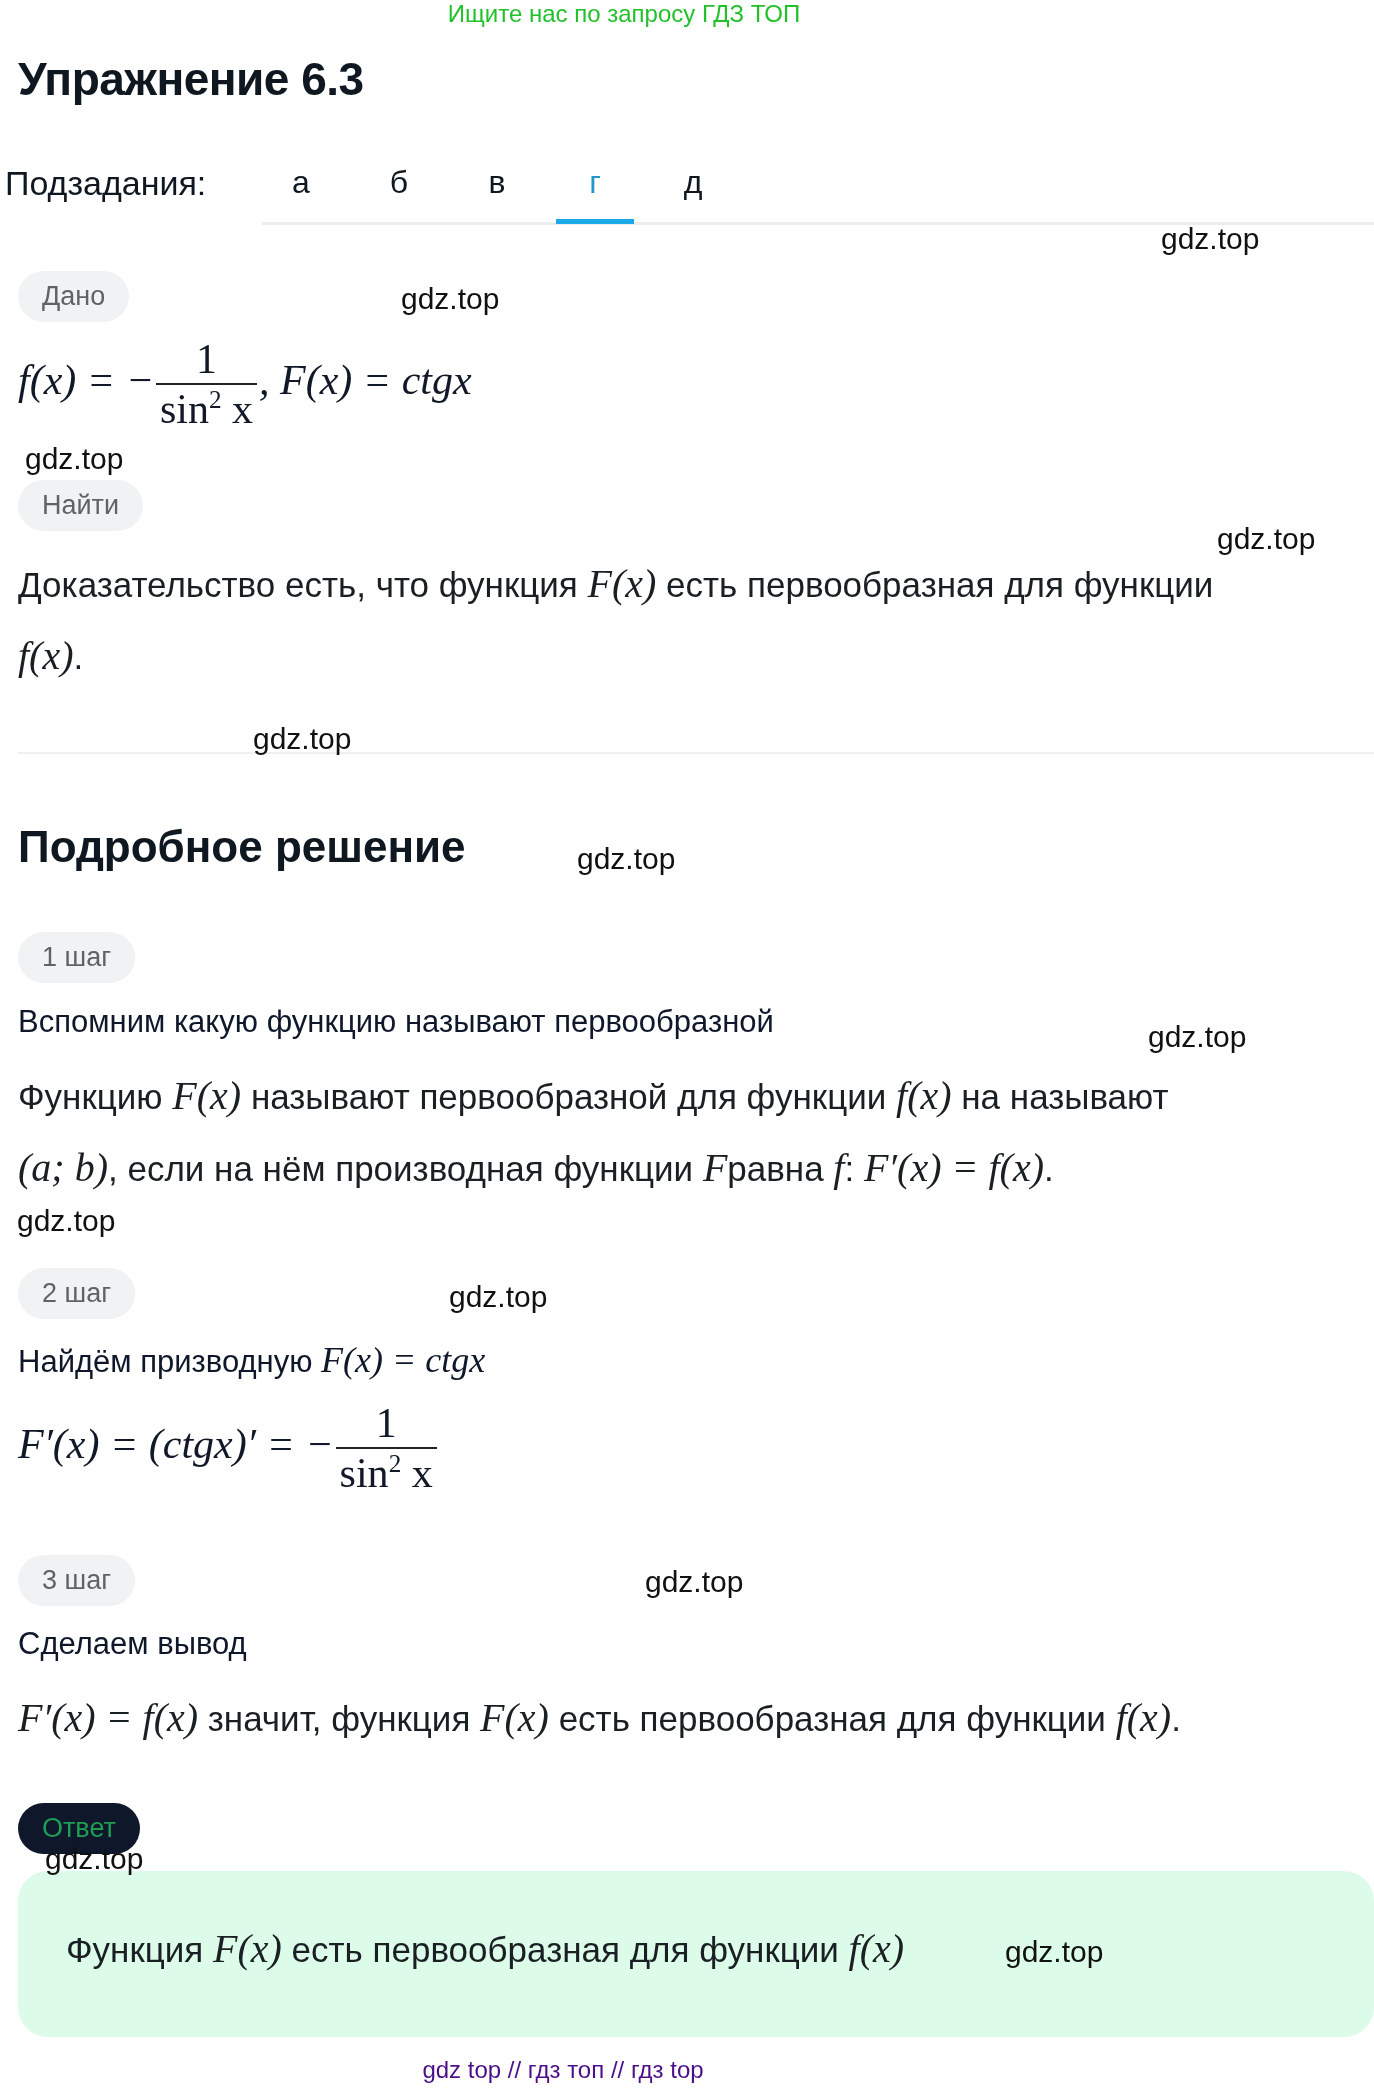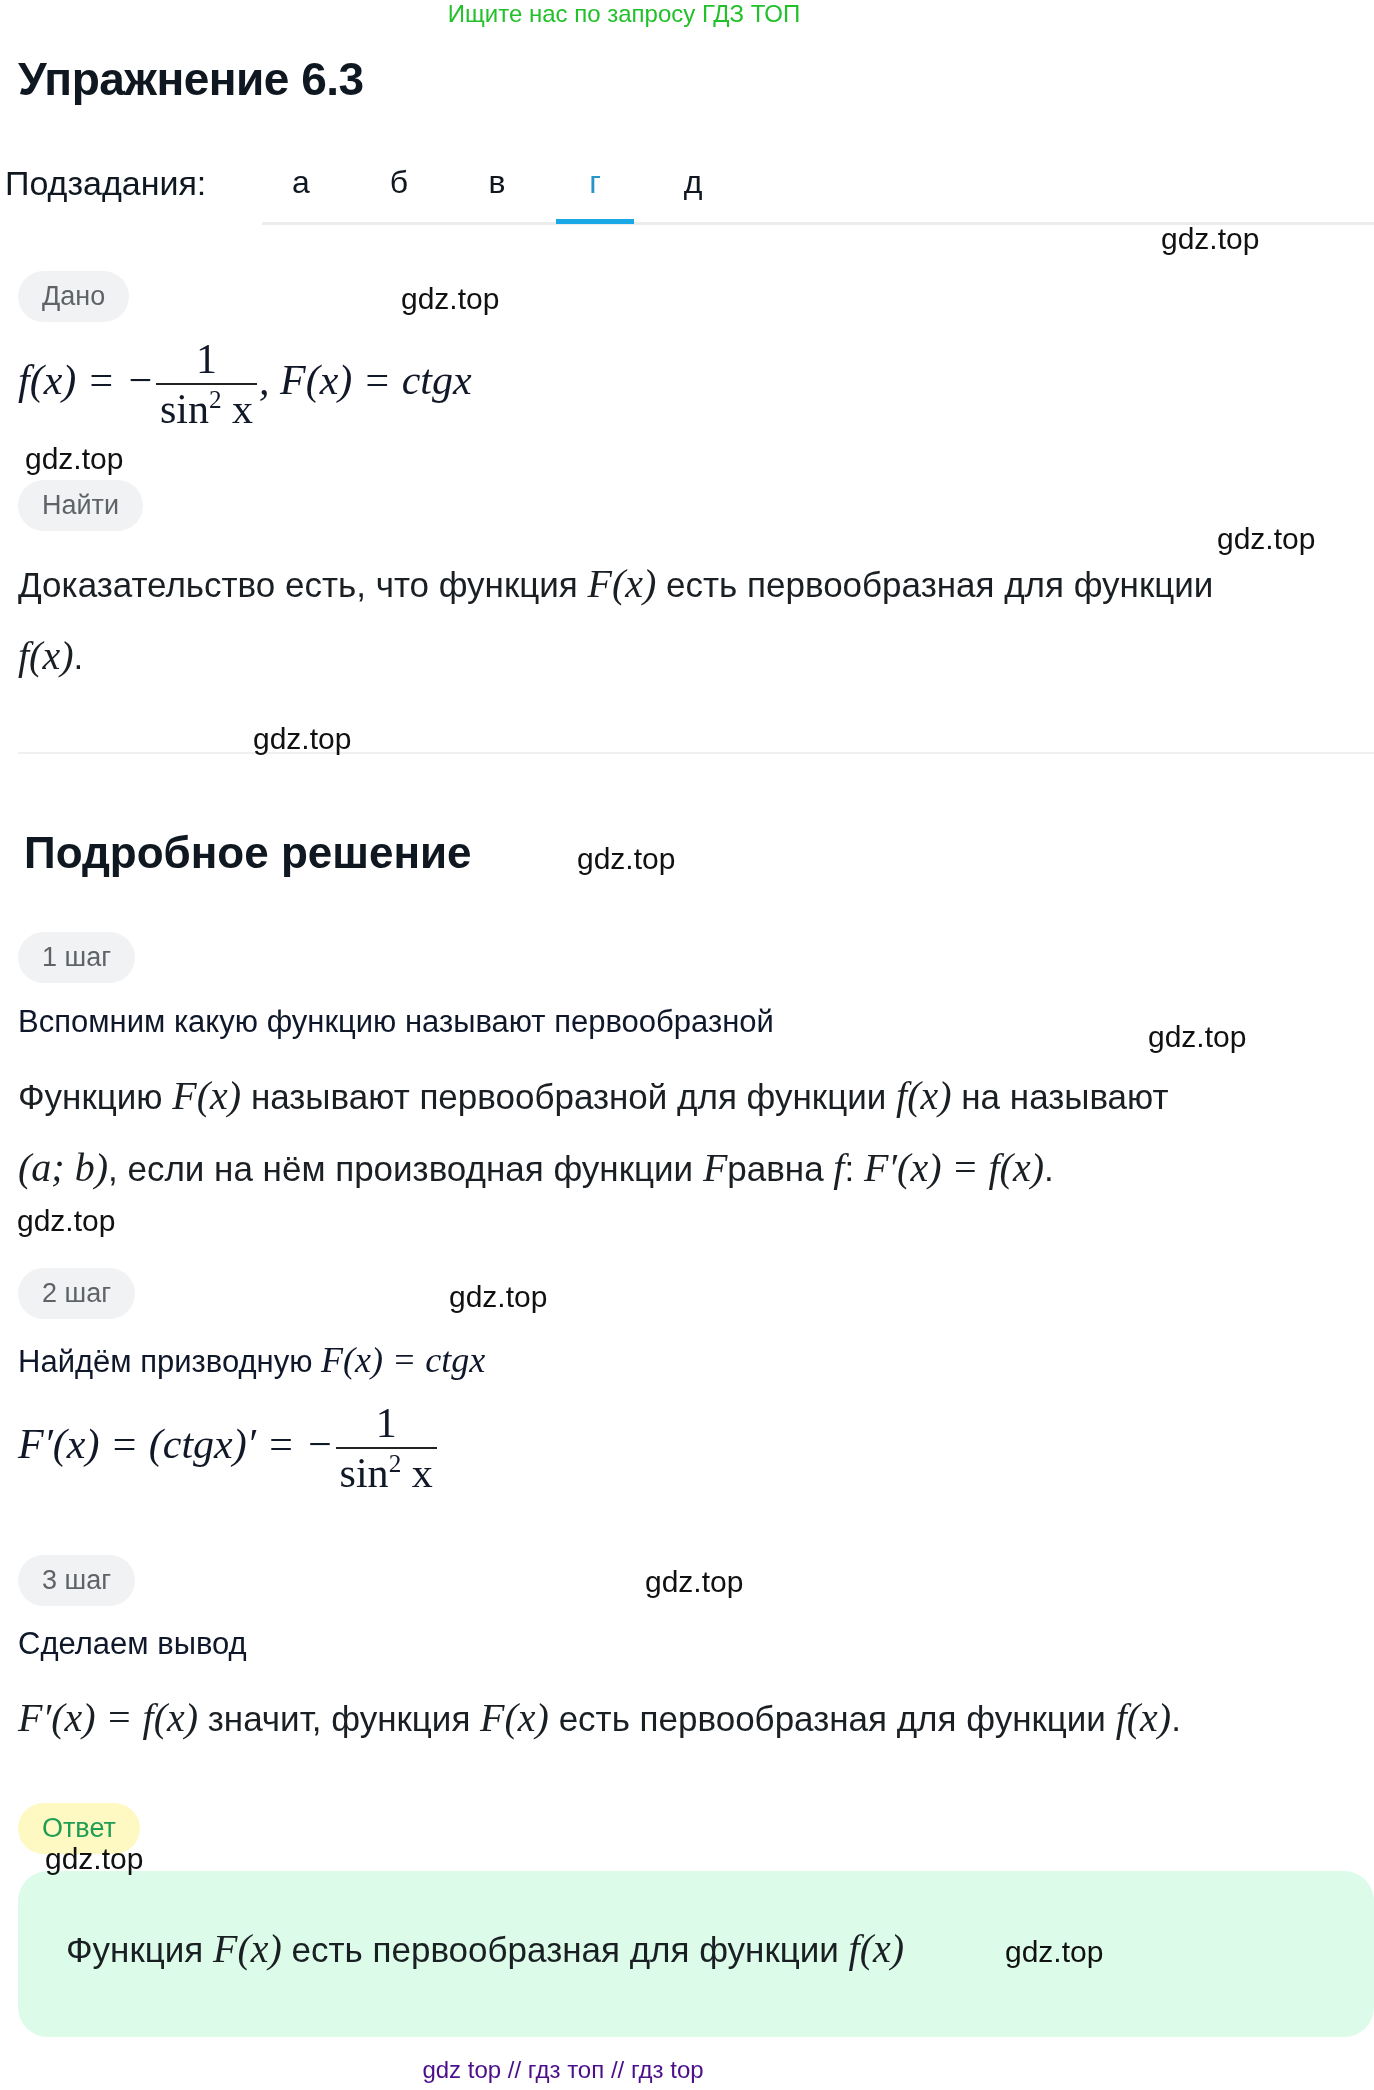--- a/index.html
+++ b/index.html
@@ -7,21 +7,21 @@
          font-family:"Liberation Sans", "DejaVu Sans", sans-serif; color:#111827; }
   .abs { position:absolute; white-space:nowrap; }
   .banner { top:0; left:0; width:1248px; text-align:center; font-size:24px; line-height:28px; color:#22c02a; }
   .title { left:18px; top:52px; font-size:46px; font-weight:bold; color:#0f1720; letter-spacing:-0.5px; }
   .subtasks-label { left:5px; top:164px; font-size:34px; color:#0f1720; }
   .tabs { left:262px; top:150px; width:1112px; height:72px; border-bottom:3px solid #ececec; }
   .tab { position:absolute; top:14px; width:78px; text-align:center; font-size:32px; color:#0f1720; cursor:pointer; height:56px; }
   .tab.active { color:#2496c8; }
   .tab.active::after { content:""; position:absolute; left:0; right:0; bottom:-4px; height:5px; background:#1aa8e6; }
   .badge { background:#f1f2f4; color:#5f6368; font-size:27px; border-radius:26px; height:51px; line-height:51px; padding:0 24px; }
-  .badge.green { background:#fef9c3; color:#1f9d55; }
+  .badge.green { background:#0f172a; color:#1f9d55; }
   .math { font-family:"Liberation Serif", "DejaVu Serif", serif; font-style:italic; }
   .rm { font-style:normal; }
   .frac { display:inline-block; vertical-align:middle; text-align:center; font-style:normal; margin:0 2px; }
   .frac .num { display:block; padding:0 4px; border-bottom:2px solid #222; line-height:1.15; }
   .frac .den { display:block; padding:0 4px; line-height:1.15; }
   .body-text { font-size:35px; color:#1a1f24; }
   .muted { font-size:31px; color:#0f172a; }
   .divider { left:18px; top:752px; width:1356px; height:2px; background:#f0f0f0; }
   .section-title { left:18px; top:822px; font-size:44px; font-weight:bold; color:#0f1720; }
   .wm { font-size:30px; color:#111; }
@@ -54,21 +54,21 @@
 <div class="abs badge" style="left:18px; top:480px">Найти</div>
 <div class="abs body-text" style="left:18px; top:560px">
   <span>Доказательство есть, что функция </span><span class="math" style="font-size:40px">F(x)</span><span> есть первообразная для функции</span>
 </div>
 <div class="abs body-text" style="left:18px; top:632px">
   <span class="math" style="font-size:40px">f(x)</span><span>.</span>
 </div>
 
 <div class="abs divider"></div>
 
-<h2 class="abs section-title" style="margin:6px">Подробное решение</h2>
+<h2 class="abs section-title" style="margin:0">Подробное решение</h2>
 
 <div class="abs badge" style="left:18px; top:932px">1 шаг</div>
 <div class="abs muted" style="left:18px; top:1004px">Вспомним какую функцию называют первообразной</div>
 <div class="abs body-text" style="left:18px; top:1072px">
   <span>Функцию </span><span class="math" style="font-size:40px">F(x)</span><span> называют первообразной для функции </span><span class="math" style="font-size:40px">f(x)</span><span> на называют</span>
 </div>
 <div class="abs body-text" style="left:18px; top:1144px">
   <span class="math" style="font-size:40px">(a;  b)</span><span>, если на нём производная функции </span><span class="math" style="font-size:40px">F</span><span>равна </span><span class="math" style="font-size:40px">f</span><span>: </span><span class="math" style="font-size:40px">F′(x) = f(x)</span><span>.</span>
 </div>
 

